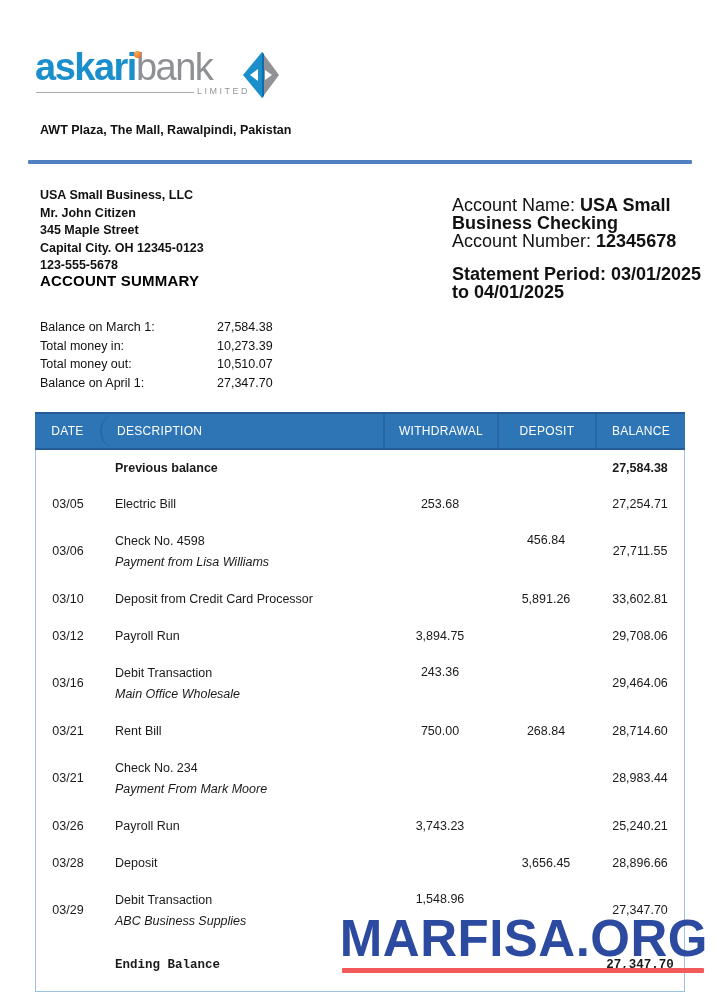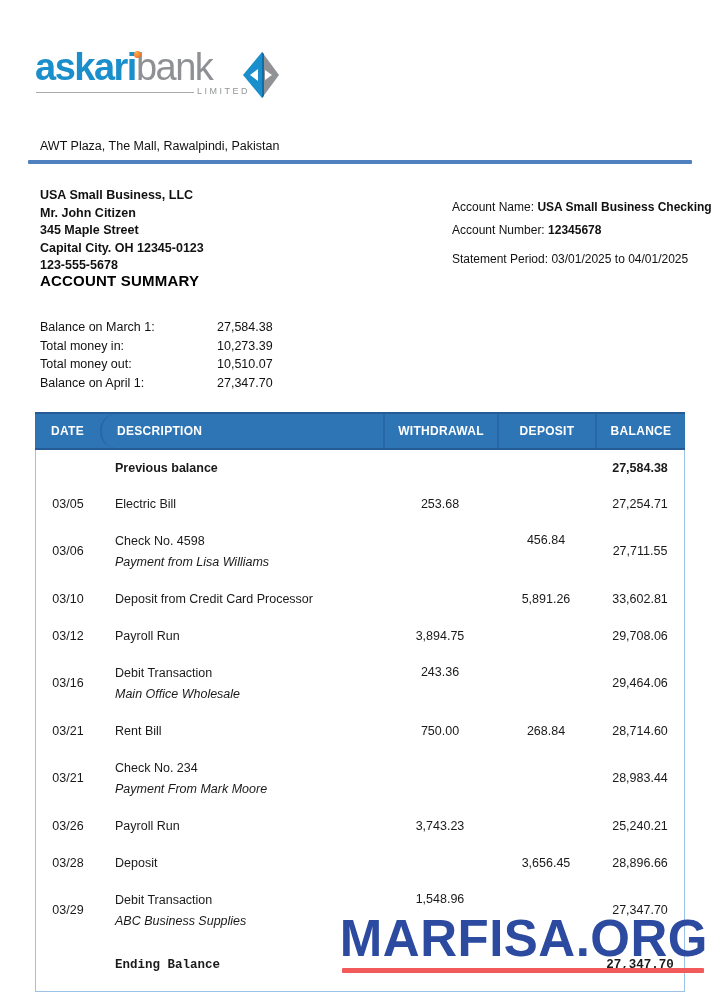--- a/index.html
+++ b/index.html
@@ -15,45 +15,45 @@
   .wm-askari { color:#1b8fcb; font-weight:800; }
   .wm-bank   { color:#8e9093; font-weight:400; }
   .i-dot { position:absolute; width:7px; height:7px; border-radius:50%;
            background:radial-gradient(circle at 35% 30%, #fbb040, #f15a24); left:99px; top:5px; }
   .logo-rule { position:absolute; left:1px; top:46px; width:158px; height:1px; background:#a7a9ac; }
   .logo-limited { position:absolute; left:162px; top:40px; font-size:9px; letter-spacing:2.5px;
                   color:#939598; font-weight:400; }
   .logo-diamond { position:absolute; left:208px; top:6px; }
 
   
-  .bank-address { position:absolute; left:40px; top:139px; font-size:12.5px; font-weight:400; color:#111; }
+  .bank-address { position:absolute; left:40px; top:123px; font-size:12.5px; font-weight:700; color:#111; }
   .top-rule { position:absolute; left:28px; top:160px; width:664px; height:4px; background:#4e81bd; border-radius:1px; }
 
   .customer-block { position:absolute; left:40px; top:187px; font-size:12.5px; font-weight:700; line-height:17.5px; color:#111; }
-  .acct-block { position:absolute; left:452px; top:196px; font-size:12px; line-height:23px; color:#111; }
+  .acct-block { position:absolute; left:452px; top:196px; font-size:18px; line-height:18px; color:#111; }
   .acct-row b { font-weight:700; }
-  .acct-period { margin-top:6px; }
+  .acct-period { margin-top:15px;font-weight:bold; }
 
   
   .summary-title { position:absolute; left:40px; top:272px; font-size:15px; font-weight:700; letter-spacing:0.2px; color:#000; }
   .summary-rows { position:absolute; left:40px; top:318px; font-size:12.5px; color:#111; }
   .summary-row { display:flex; height:18.6px; align-items:center; }
   .summary-label { width:177px; }
   .summary-value { width:90px; }
 
   
   .tx-table { position:absolute; left:35px; top:412px; width:650px; font-size:12.5px; }
   .tx-header {
     display:grid; grid-template-columns:65px 283px 114px 98px 90px;
     background:#2e75b6; height:34px;
     border-top:2px solid #255c95; border-bottom:2px solid #255c95;
   }
   .tx-header .hcell {
     display:flex; align-items:center; justify-content:center;
-    color:#ffffff; font-weight:700; font-size:12px; letter-spacing:0.3px;
+    color:#ffffff; font-weight:400; font-size:12px; letter-spacing:0.3px;
   }
   .tx-header .hcell + .hcell { border-left:2px solid #2767a6; }
   .tx-header .h-desc { justify-content:flex-start; padding-left:15px;border-radius:16px; }
 
   .tx-body { border:1px solid #9cc2e5; border-top:none; background:#fff; }
   .tx-row {
     display:grid; grid-template-columns:64px 283px 114px 98px 90px;
     align-items:center; min-height:27px; padding:5px 0;
   }
   .tx-row .cell { text-align:center; }

